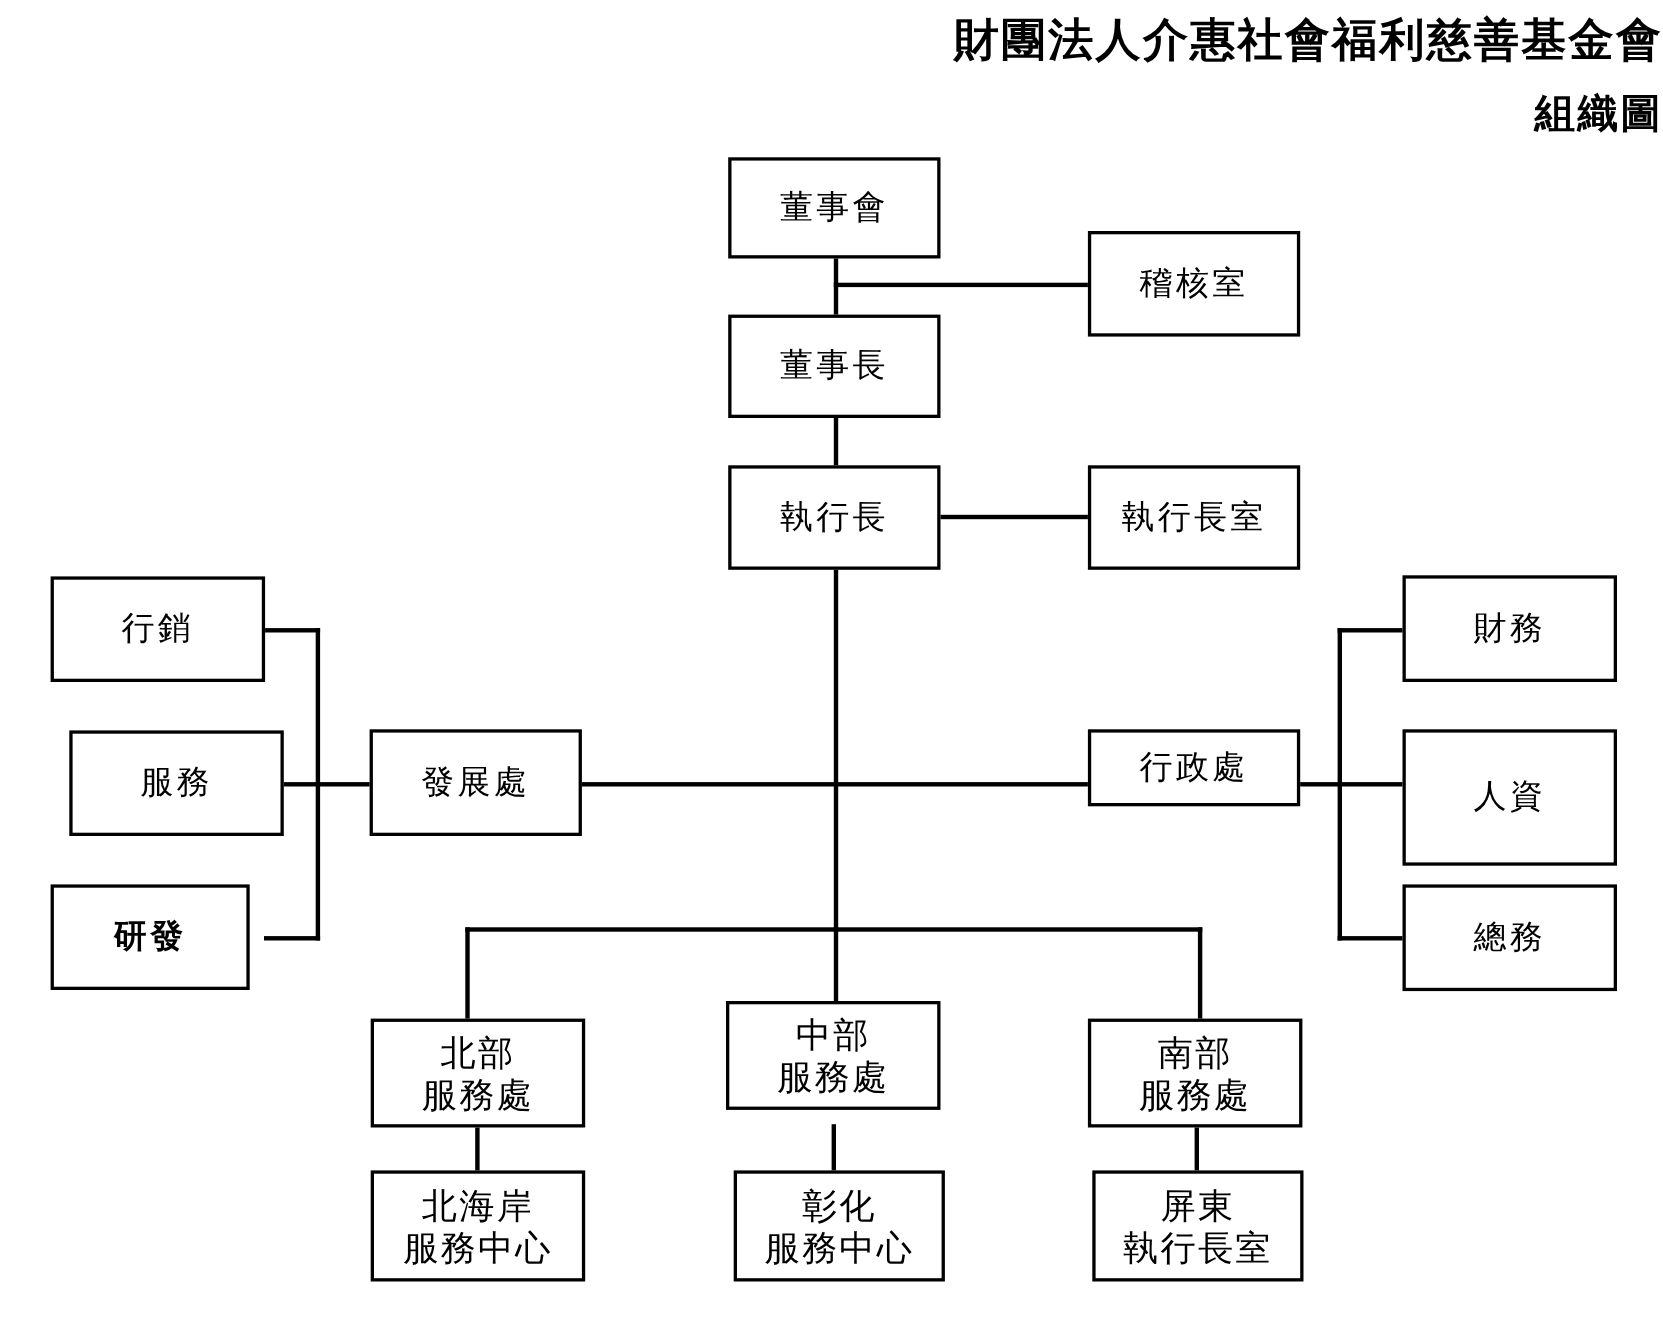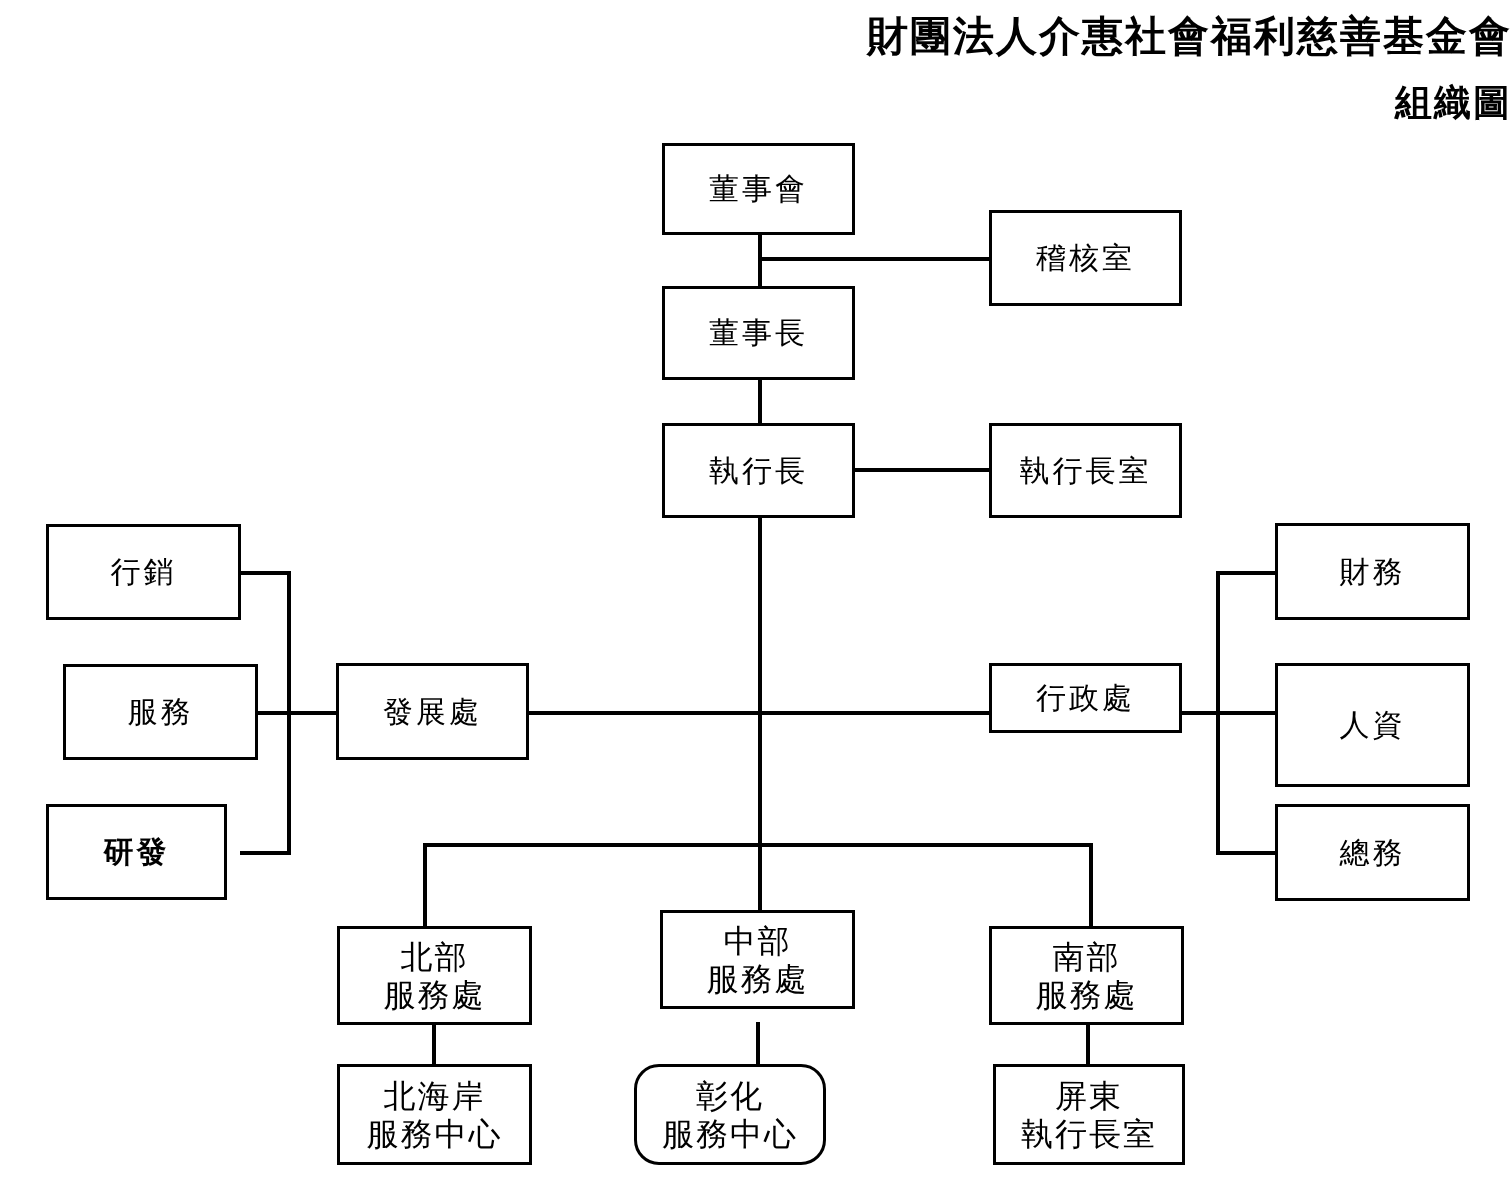--- a/index.html
+++ b/index.html
@@ -140,19 +140,19 @@
 
   <div class="node two-line" style="left:660px; top:910px; width:195px; height:99px;">中部
 服務處</div>
 
   <div class="node two-line" style="left:989px; top:926px; width:195px; height:99px;">南部
 服務處</div>
 
   <div class="node two-line" style="left:337px; top:1064px; width:195px; height:101px;">北海岸
 服務中心</div>
 
-  <div class="node two-line" style="left:634px; top:1064px; width:192px; height:101px;border-radius:25px;">彰化
+  <div class="node two-line" style="left:667px; top:1064px; width:192px; height:101px;">彰化
 服務中心</div>
 
   <div class="node two-line" style="left:993px; top:1064px; width:192px; height:101px;">屏東
 執行長室</div>
 
 </div>
 
 </body></html>

